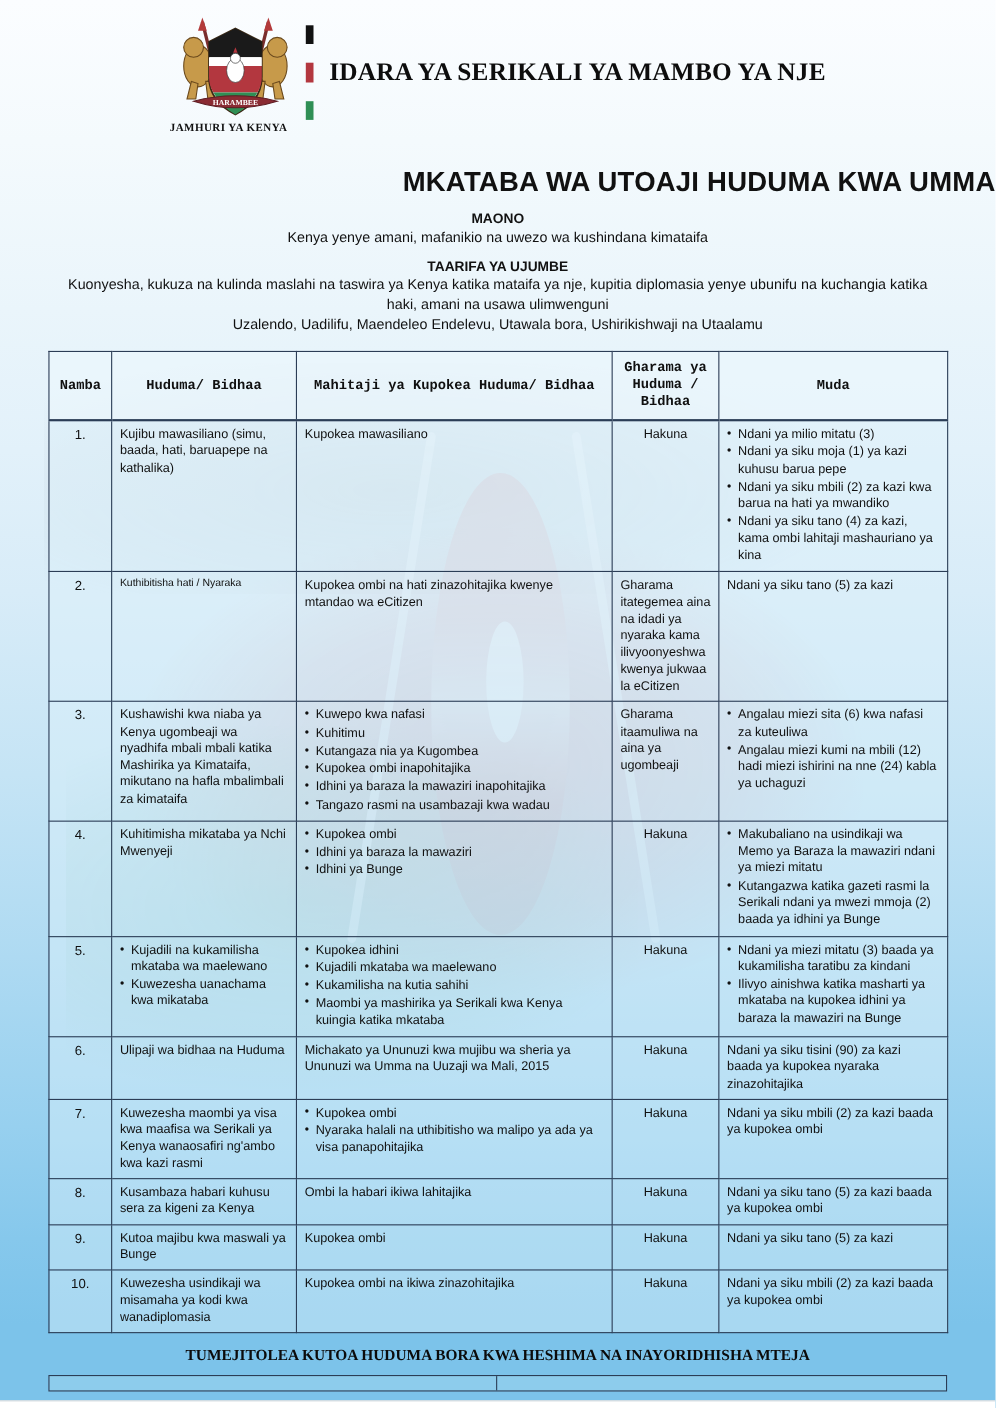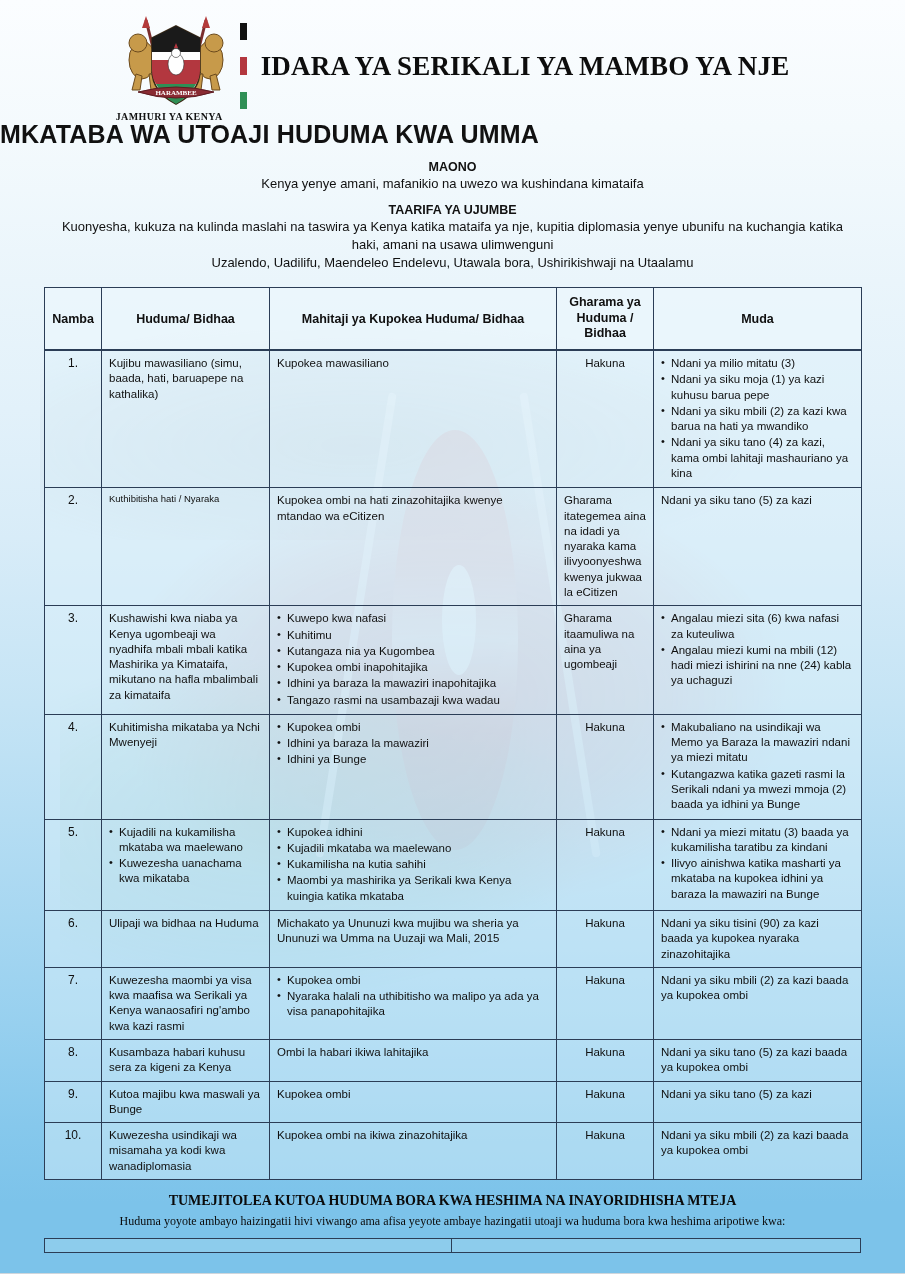--- a/index.html
+++ b/index.html
@@ -125,34 +125,34 @@
   }
   .tricolor i { display: block; flex: 1; }
   .tri-black { background: #111111; }
   .tri-gap   { background: transparent; }
   .tri-red   { background: #b3373f; }
   .tri-green { background: #2f8f55; }
 
   .org-title {
     font-family: "Liberation Serif", serif;
     font-weight: bold;
-    font-size: 27px;
+    font-size: 23px;
     letter-spacing: 0.2px;
     color: #0d0d0d;
     white-space: nowrap;
   }
 
   
   .doc-title {
-    text-align: left;
+    text-align: right;
     font-size: 25px;
     font-weight: bold;
     letter-spacing: 0.2px;
     color: #111;
-    margin-top: 10px;
+    margin-top: 42px;
   }
   .section-head {
     text-align: center;
     font-size: 12.5px;
     font-weight: bold;
     color: #111;
     margin-top: 11px;
   }
   .section-body {
     text-align: center;
@@ -183,20 +183,21 @@
     background: rgba(222,241,251,0.45);
   }
   table.service-table thead th {
     text-align: center;
     vertical-align: middle;
     font-size: 12.5px;
     font-weight: bold;
     padding: 7px 4px;
     background: rgba(235,246,252,0.70);
     border-bottom: 2px solid #2b3d56;
+    font-family: Liberation Mono, monospace;
   }
   th.col-gharama-head {
     font-size: 9.5px;
     line-height: 1.25;
   }
   td.c-num {
     text-align: center;
     font-size: 12px;
     padding-top: 8px;
   }
@@ -557,21 +558,20 @@
             </td>
             <td class="c-time">
               <div>Ndani ya siku mbili (2) za kazi baada ya kupokea ombi</div>
             </td>
           </tr>
         </tbody>
     </table>
   </div>
 
   <div class="pledge">TUMEJITOLEA KUTOA HUDUMA BORA KWA HESHIMA NA INAYORIDHISHA MTEJA</div>
-  <div class="pledge-sub">Huduma yoyote ambayo haizingatii hivi viwango ama afisa yeyote ambaye hazingatii utoaji wa huduma bora kwa heshima aripotiwe kwa:</div>
 
   <div class="contact-row">
     <div class="contact-box" id="contact-left"></div>
     <div class="contact-box" id="contact-right"></div>
   </div>
 
   <div class="bottom-bar"></div>
 </div>
 
 </body></html>

